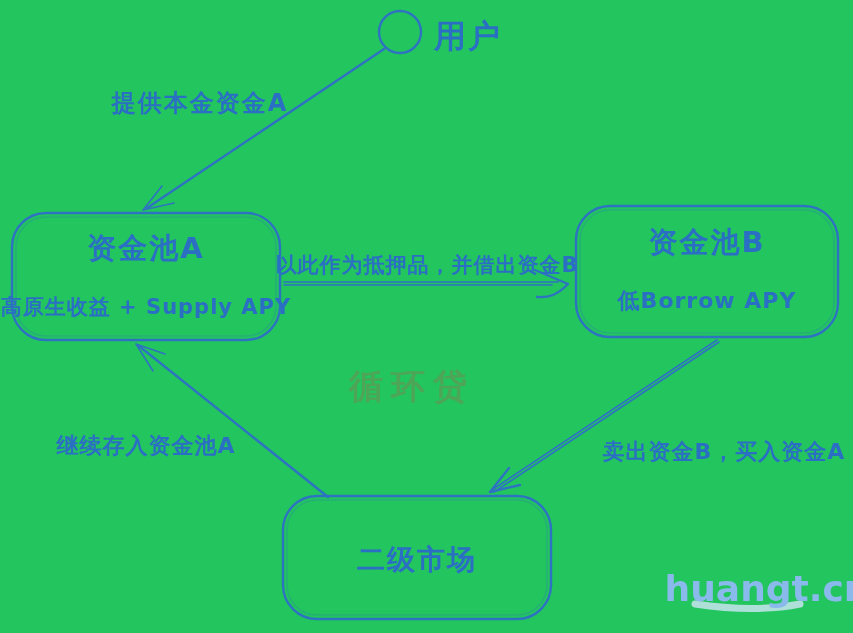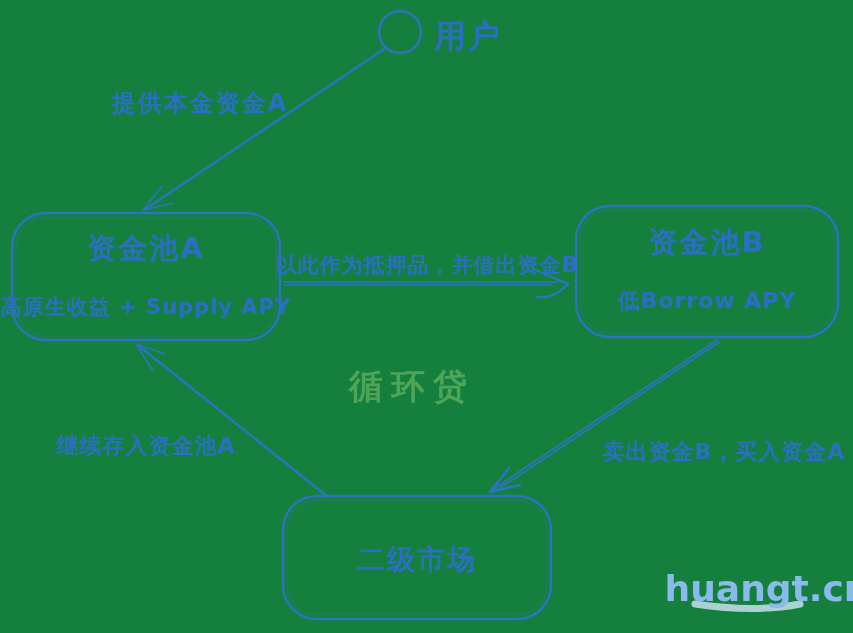--- a/index.html
+++ b/index.html
@@ -1,18 +1,18 @@
 <!DOCTYPE html>
 <html><head>
 <meta charset="utf-8">
 <style>
   html,body{margin:0;padding:0;background:#e9e9e9;}
   .stage{
     position:relative;width:853px;height:633px;margin:0 auto;
-    background:#15803d;overflow:hidden;
+    background:#22c55e;overflow:hidden;
     font-family:"DejaVu Sans","Liberation Sans",sans-serif;
   }
   svg{position:absolute;left:0;top:0;}
   .stroke{fill:none;stroke:#2e73c2;stroke-width:2.4;stroke-linecap:round;stroke-linejoin:round;}
   .stroke-thin{fill:none;stroke:#2e73c2;stroke-width:1.6;stroke-linecap:round;}
   .txt{fill:#2b6fc4;font-weight:600;letter-spacing:2px;}
   .txt-sm{fill:#2b6fc4;font-weight:600;letter-spacing:1px;}
   .txt-green{fill:#4ea558;font-weight:700;letter-spacing:8px;}
   .watermark{fill:#8ab9ec;font-weight:700;letter-spacing:0px;}
   .swoosh{fill:none;stroke:#d2e5f7;stroke-width:7;stroke-linecap:round;opacity:.8;}

